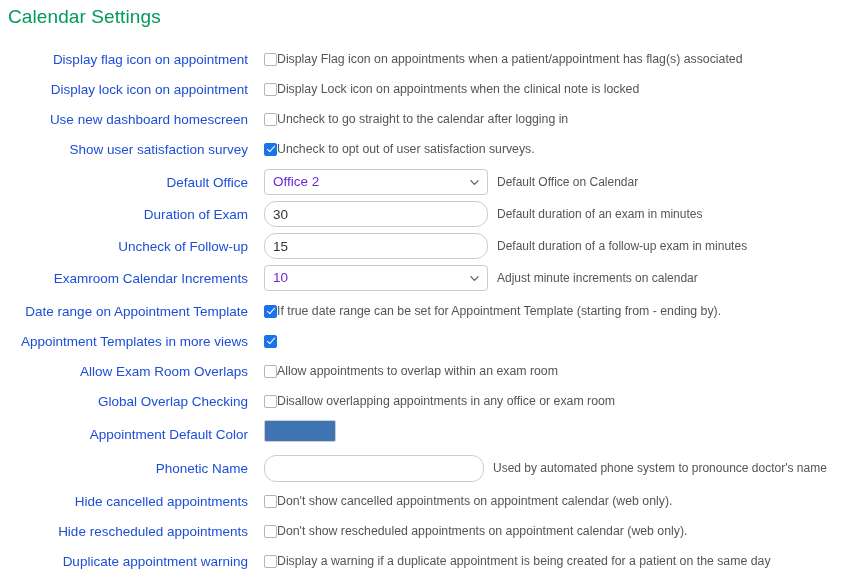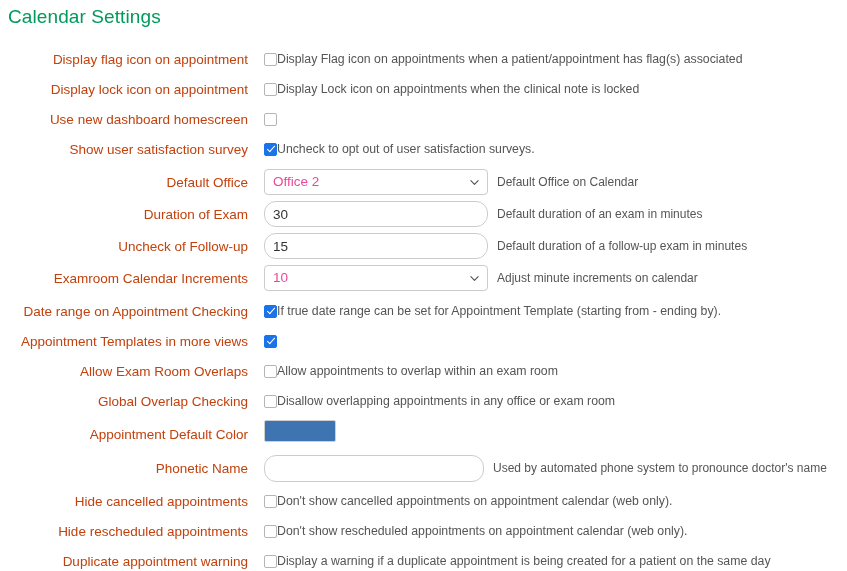--- a/index.html
+++ b/index.html
@@ -47,21 +47,21 @@
     align-items: flex-start;
     width: 847px;
   }
 
   
   .row .label {
     width: 248px;
     flex: 0 0 248px;
     text-align: right;
     font-size: 13.5px;
-    color: #c2410c;
+    color: #1d4ed8;
     line-height: 1;
     white-space: nowrap;
     box-sizing: border-box;
   }
 
   
   .row .control {
     flex: 1 1 auto;
     padding-left: 16px;
     box-sizing: border-box;
@@ -138,21 +138,21 @@
   }
   .sel {
     width: 224px;
     height: 26px;
     box-sizing: border-box;
     border: 1px solid #ccccce;
     border-radius: 4px;
     background: #ffffff;
     font-family: "Liberation Sans", sans-serif;
     font-size: 13.5px;
-    color: #ec4899;
+    color: #6d28d9;
     padding: 0 16px 0 8px;
     line-height: 24px;
     white-space: nowrap;
     overflow: hidden;
     cursor: pointer;
   }
   .sel-arrow {
     position: absolute;
     right: 9px;
     top: 9px;
@@ -207,20 +207,21 @@
       <div class="control">
         <span class="cbox"></span>
         <span class="hint">Display Lock icon on appointments when the clinical note is locked</span>
       </div>
     </div>
 
     <div class="row row-check">
       <div class="label">Use new dashboard homescreen</div>
       <div class="control">
         <span class="cbox"></span>
+        <span class="hint">Uncheck to go straight to the calendar after logging in</span>
       </div>
     </div>
 
     <div class="row row-check">
       <div class="label">Show user satisfaction survey</div>
       <div class="control">
         <span class="cbox checked" style="background: rgb(26, 115, 232); border-color: rgb(26, 115, 232);"></span>
         <span class="hint">Uncheck to opt out of user satisfaction surveys.</span>
       </div>
     </div>
@@ -269,21 +270,21 @@
               </svg>
           </span>
         </div>
         <span class="hint-field">Adjust minute increments on calendar</span>
       </div>
     </div>
 
     <div class="spacer-2"></div>
 
     <div class="row row-check">
-      <div class="label">Date range on Appointment Checking</div>
+      <div class="label">Date range on Appointment Template</div>
       <div class="control">
         <span class="cbox checked" style="background: rgb(26, 115, 232); border-color: rgb(26, 115, 232);"></span>
         <span class="hint">If true date range can be set for Appointment Template (starting from - ending by).</span>
       </div>
     </div>
 
     <div class="row row-check">
       <div class="label">Appointment Templates in more views</div>
       <div class="control">
         <span class="cbox checked" style="background: rgb(26, 115, 232); border-color: rgb(26, 115, 232);"></span>

